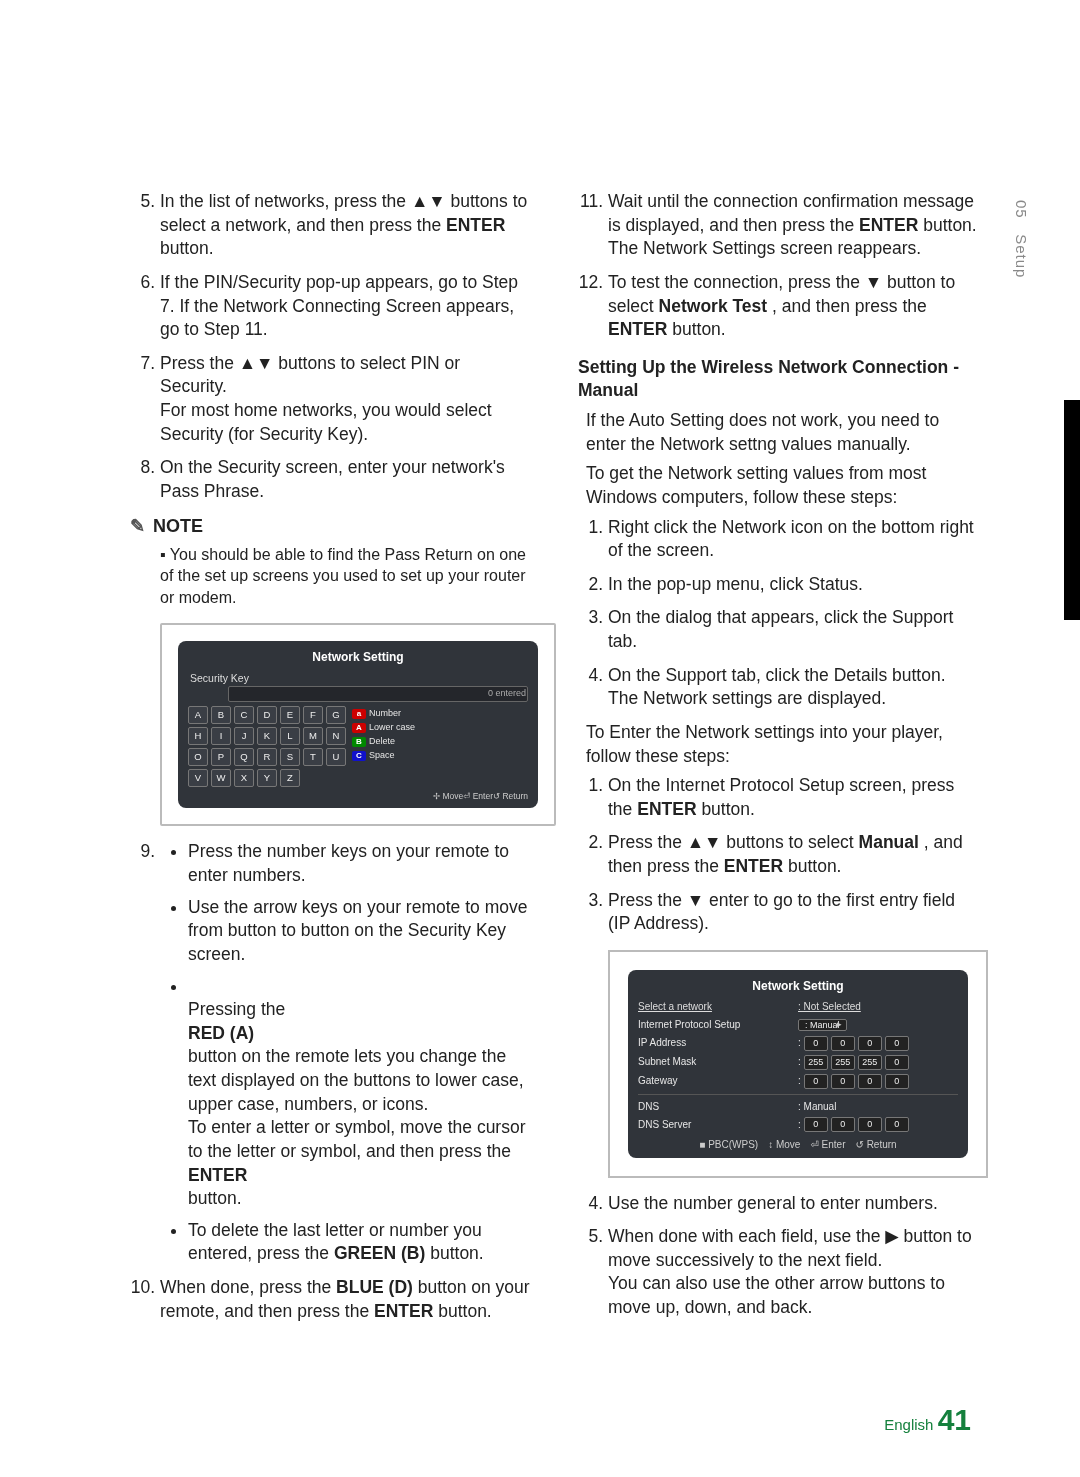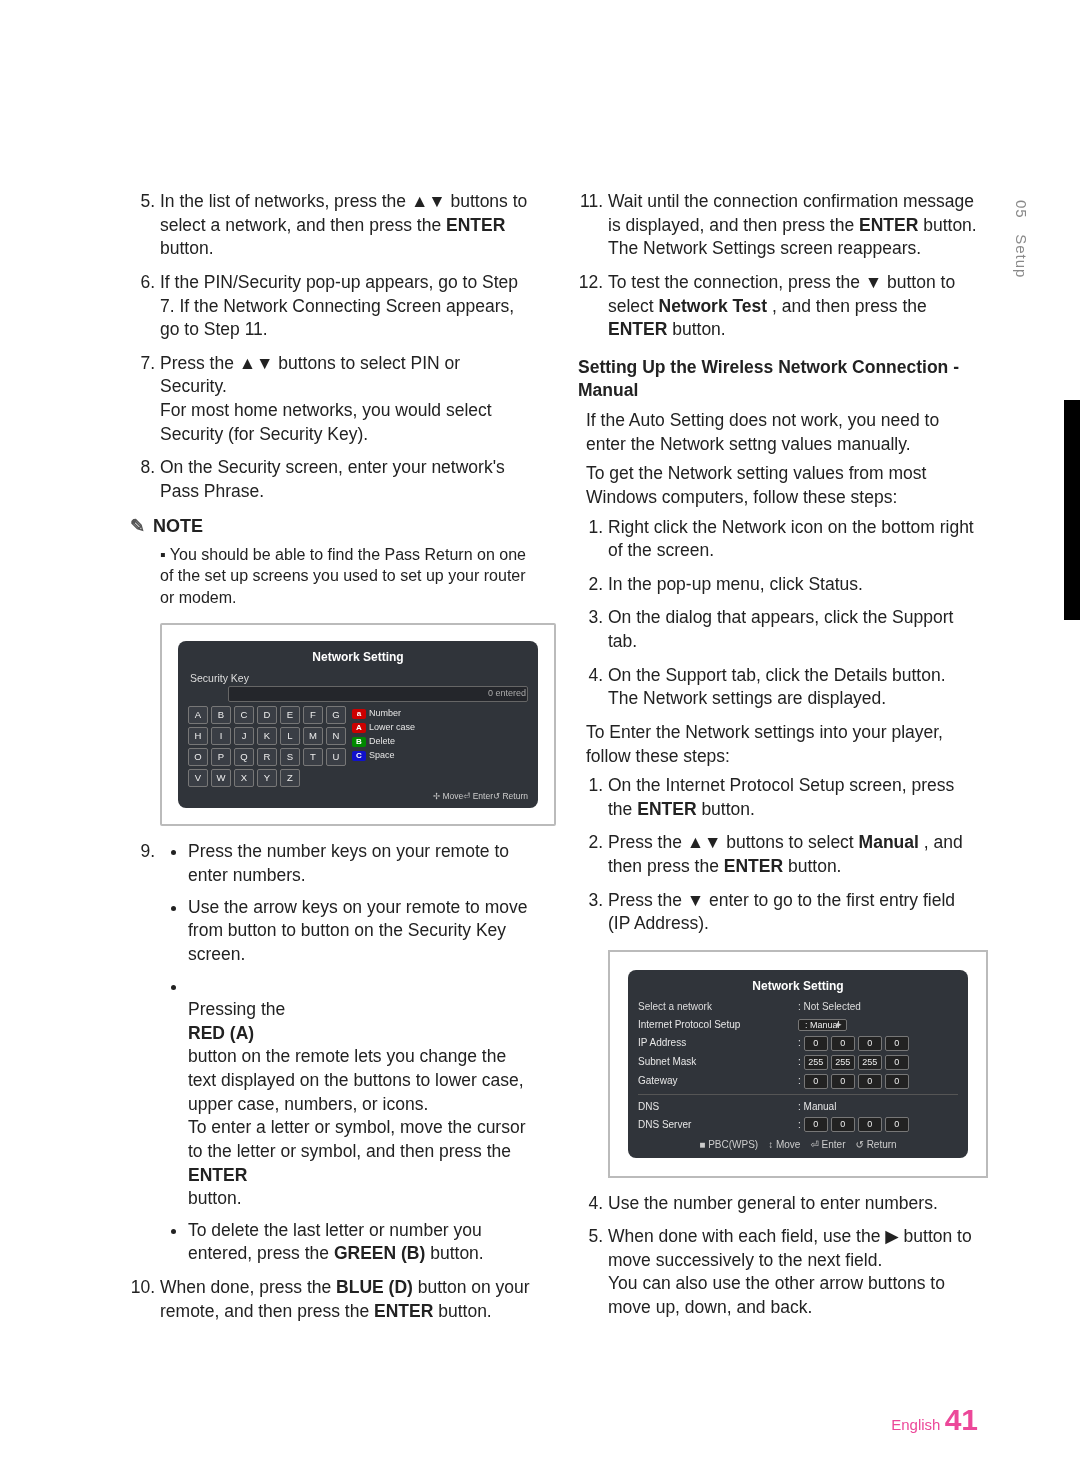--- a/index.html
+++ b/index.html
@@ -185,41 +185,41 @@
   }
   .osd-row {
     display: flex;
     align-items: center;
     font-size: 10px;
     color: #e6e6e6;
     padding: 2px 0;
   }
   .osd-row .lbl { flex: 1; }
   .osd-row .val { flex: 1; }
-  .osd-row.hdr .lbl, .osd-row.hdr .val { font-weight: 400; color:#ddd; }
+  .osd-row.hdr .lbl, .osd-row.hdr .val { font-weight: 400; color:#ddd;text-decoration:underline; }
   .ipbox { display:flex; gap:3px; align-items:center; }
   .ip {
     width: 22px; height: 13px;
     border: 1px solid #777;
     background: #222;
     font-size: 9px; text-align:center; line-height:13px; color:#eee;
     border-radius:2px;
   }
   .sel { border:1px solid #777; background:#222; border-radius:2px; padding:0 6px; height:13px; line-height:13px; font-size:9px; color:#eee; position:relative; }
   .sel::after { content:"▸"; position:absolute; right:4px; font-size:9px; color:#ccc; }
   .divider { border-top:1px solid #555; margin:3px 0; }
   .osd-foot2 {
     display:flex; gap:10px; font-size:10px; color:#ccc; justify-content:center; margin-top:4px;
   }
   .footer-pg {
     position:absolute;
     bottom: 40px;
-    right: 102px;
+    right: 109px;
     font-size: 15px;
-    color:#ec4899;
+    color:#15803d;
   }
   .footer-pg .num { font-size:30px; font-weight:700; }
 </style>
 </head>
 <body>
 
 <div class="page">
 
   <div class="side-tab"></div>
   <div class="side-label">

